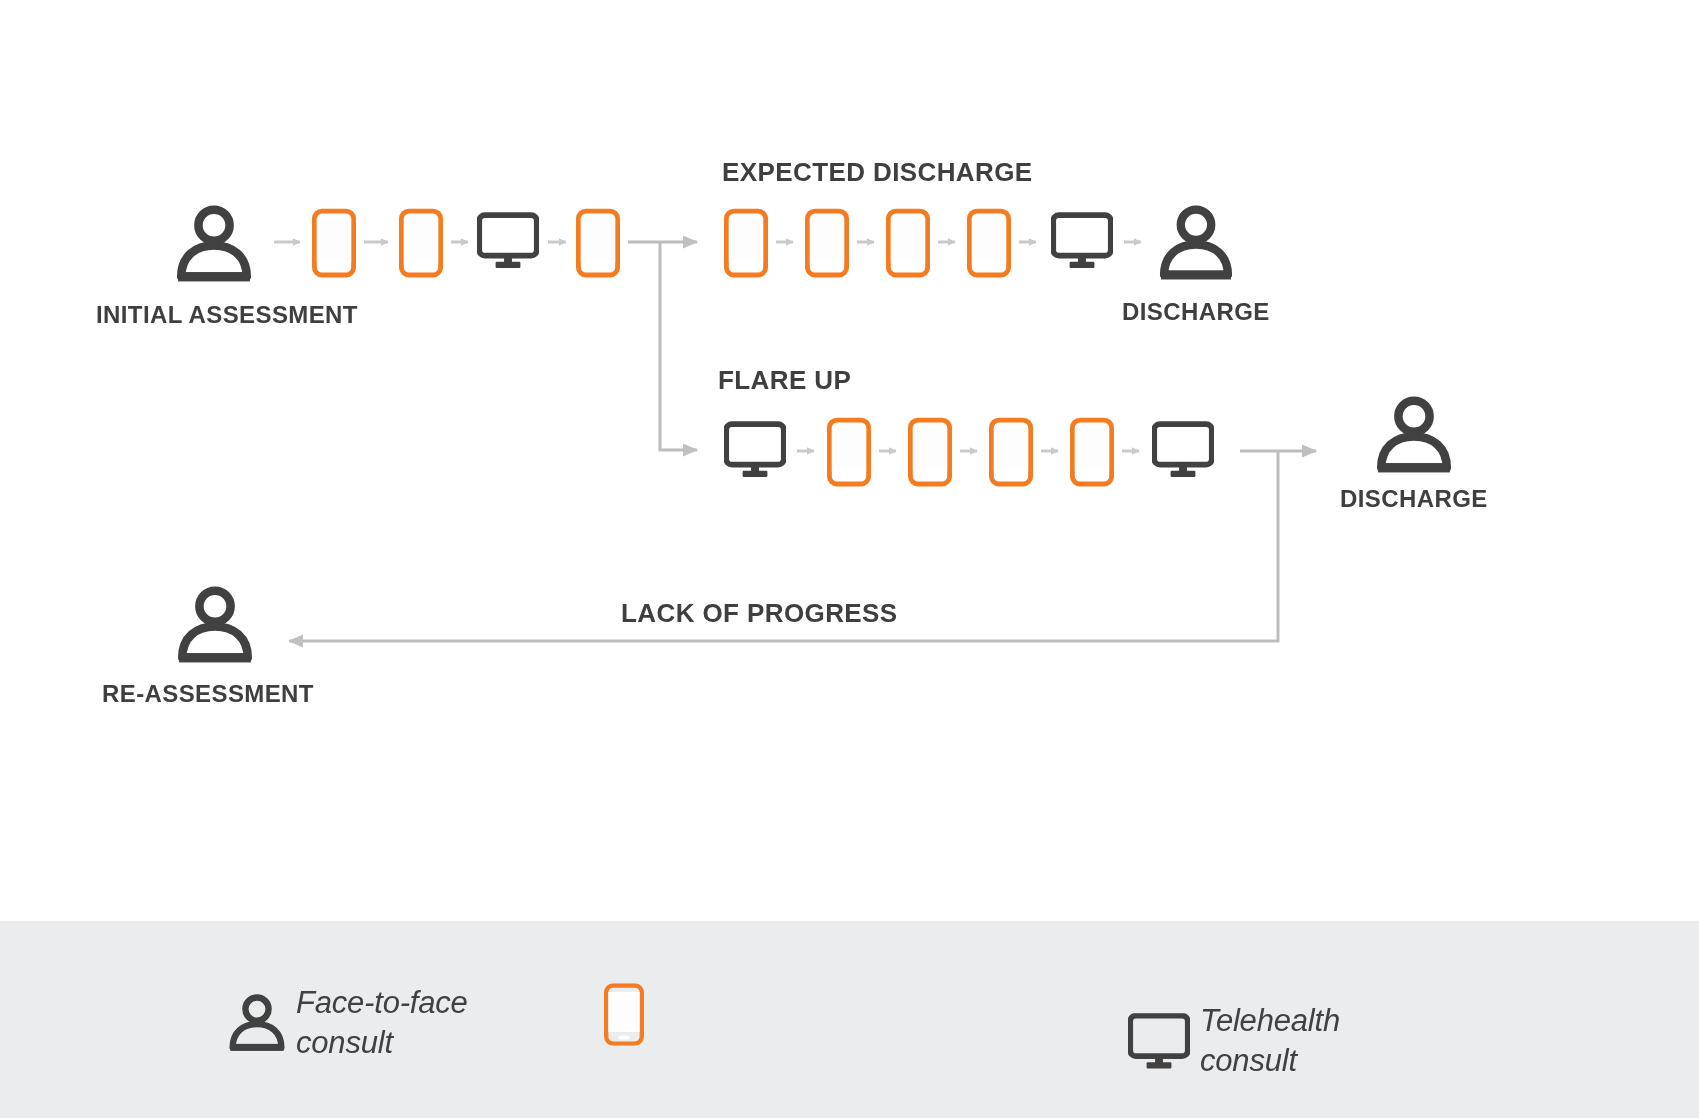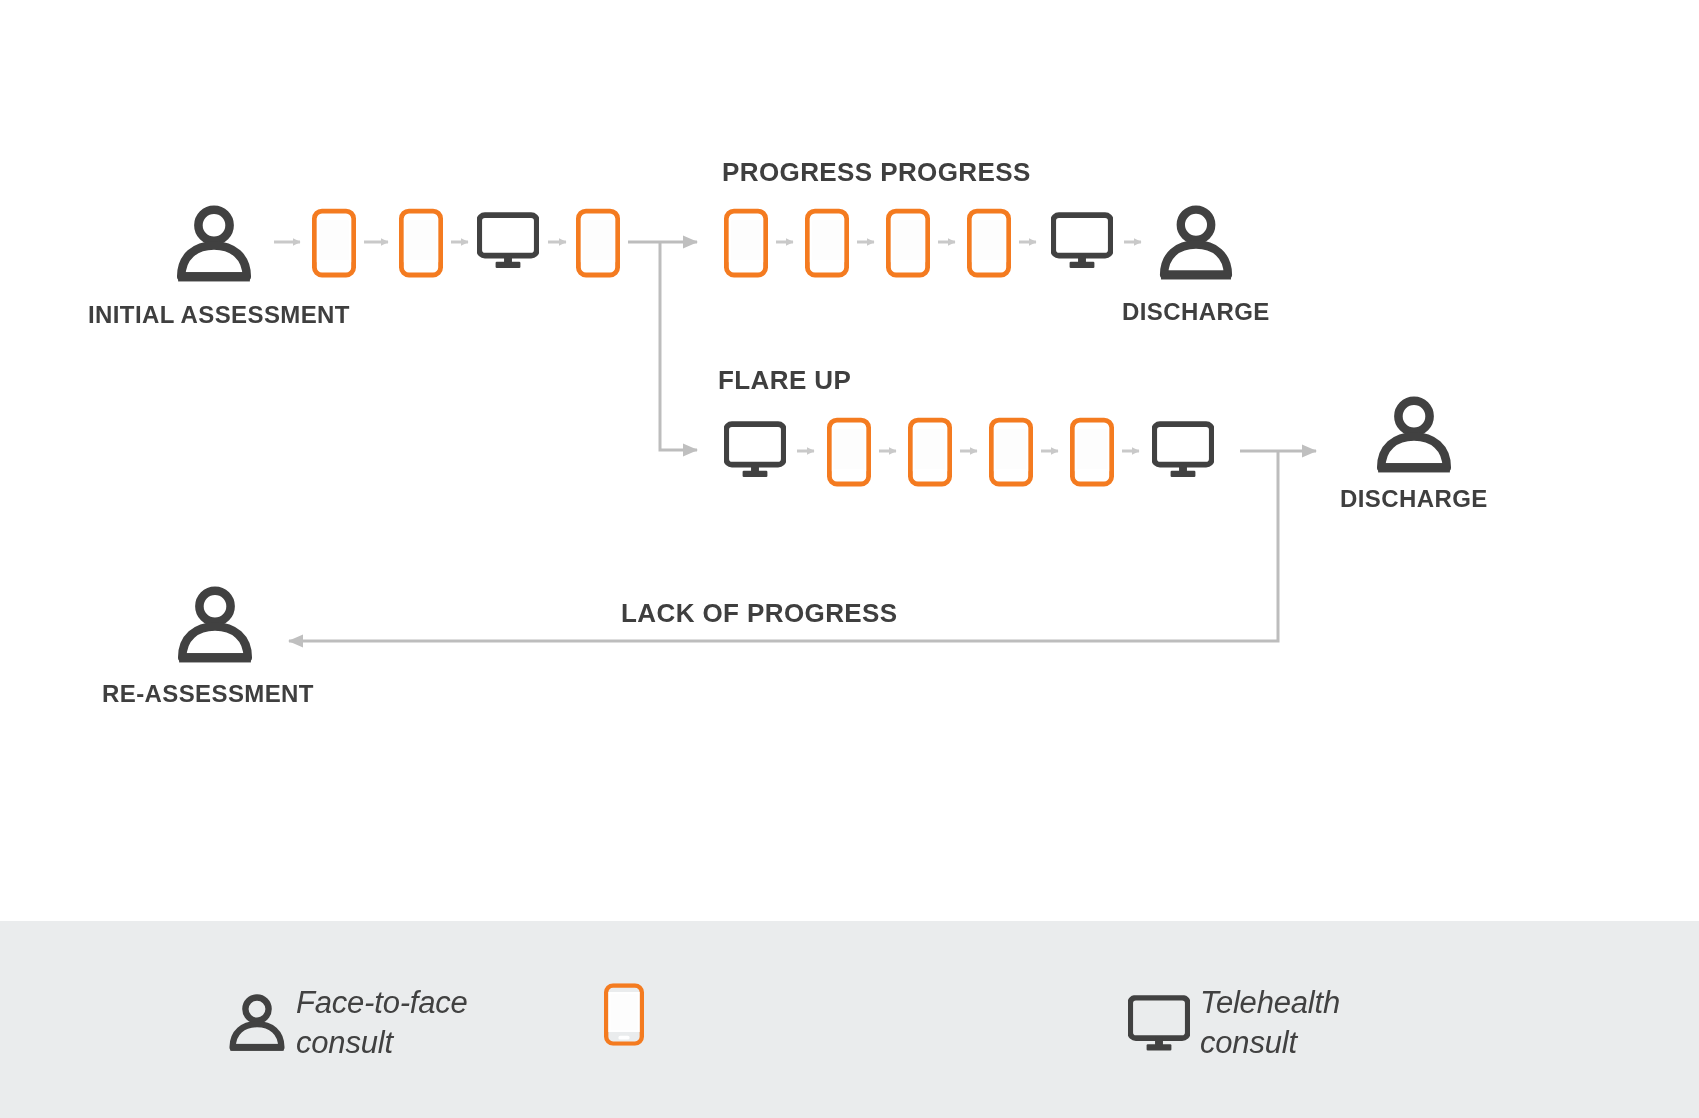--- a/index.html
+++ b/index.html
@@ -46,21 +46,21 @@
   .legend-item .lg-label {
     font-size: 31px;
     line-height: 40px;
     color: #414141;
     font-weight: 400;
     letter-spacing: -0.2px;
     white-space: pre-line;
   }
   #legend-item-0 { left: 228px; top: 62px; }
   #legend-item-1 { left: 604px; top: 62px; }
-  #legend-item-2 { left: 1128px; top: 62px; }
+  #legend-item-2 { left: 1128px; top: 80px; }
 
   
   #flowsvg {
     position: absolute;
     left: 0; top: 0;
     width: 1699px;
     height: 921px;
   }
   
   .stage-label {
@@ -175,27 +175,27 @@
 
       <use href="#sym-person" x="1375" y="396" width="78" height="78" color="#414141"></use>
     </g>
 
     <g>
       <path d="M1278,451 L1278,641 L289,641" stroke="#bdbdbd" stroke-width="3" fill="none" marker-end="url(#ah-big)"></path>
       <use href="#sym-person" x="176" y="586" width="78" height="78" color="#414141"></use>
     </g>
   </svg>
 
-  <div class="stage-label lbl-big" style="left:722px; top:157px;">PROGRESS PROGRESS</div>
+  <div class="stage-label lbl-big" style="left:722px; top:157px;">EXPECTED DISCHARGE</div>
 
   <div class="stage-label lbl-big" style="left:718px; top:365px;">FLARE UP</div>
 
   <div class="stage-label lbl-big" style="left:621px; top:598px;text-align:right;">LACK OF PROGRESS</div>
 
-  <div class="stage-label lbl-node" style="left:88px; top:301px;">INITIAL ASSESSMENT</div>
+  <div class="stage-label lbl-node" style="left:96px; top:301px;">INITIAL ASSESSMENT</div>
 
   <div class="stage-label lbl-node" style="left:1122px; top:298px;">DISCHARGE</div>
 
   <div class="stage-label lbl-node" style="left:1340px; top:485px;">DISCHARGE</div>
 
   <div class="stage-label lbl-node" style="left:102px; top:680px;">RE-ASSESSMENT</div>
 
   <div class="legend-band">
     <div class="legend-inner">
 

